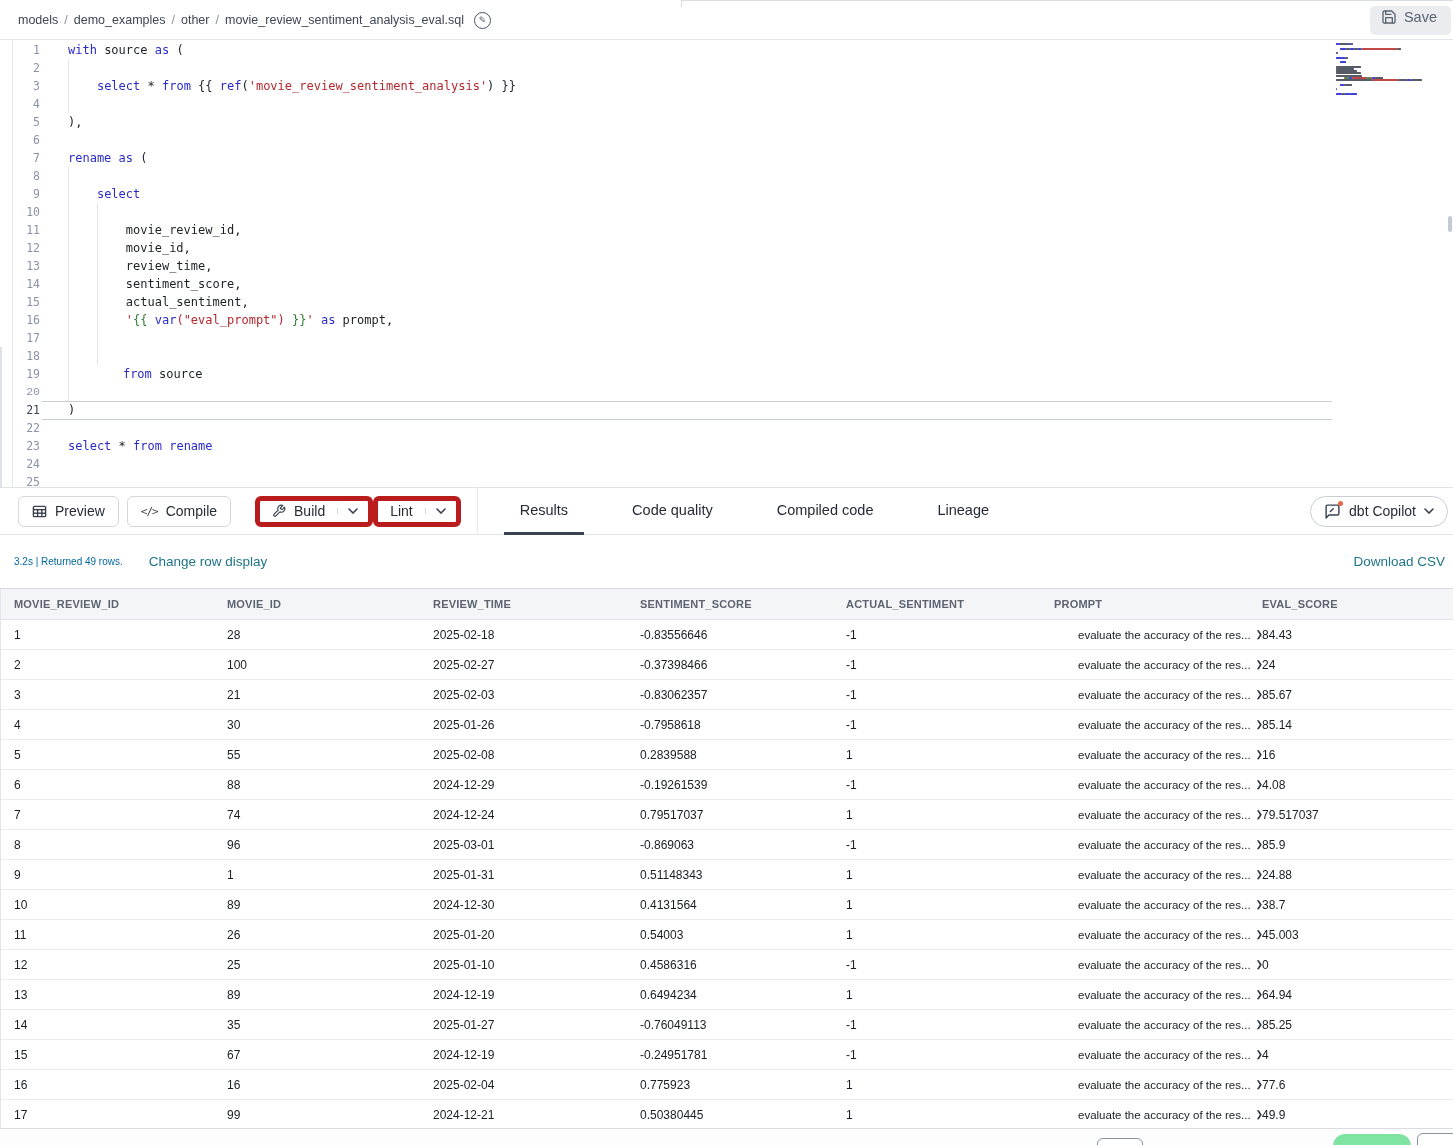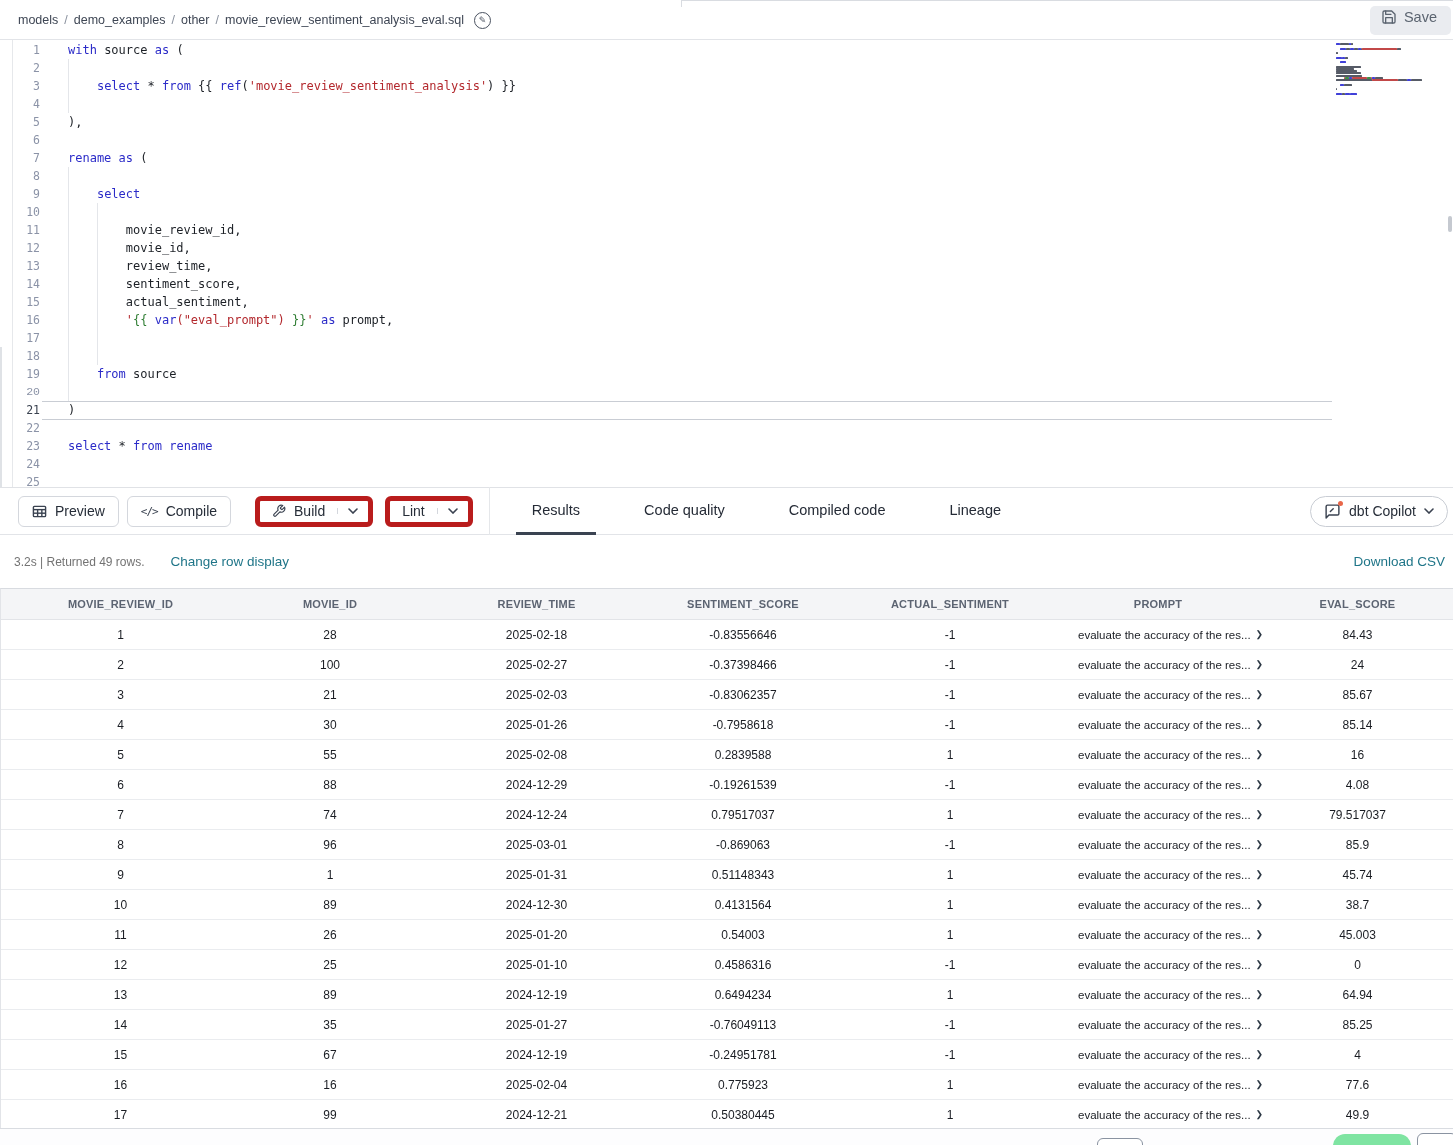--- a/index.html
+++ b/index.html
@@ -41,27 +41,27 @@
   .tb-split .caret { display:flex; align-items:center; padding:0 10px; border-left:1px solid #d4d7dd; }
   .code-glyph { font-family:"DejaVu Sans Mono",monospace; font-size:11px; color:#3a4250; letter-spacing:-1px; }
   .tb-divider { width:1px; height:48px; background:#e5e7ea; margin-left:16px; }
   .tabs { display:flex; height:48px; margin-left:26px; gap:32px; }
   .tab { display:flex; align-items:center; height:48px; padding:0 16px; font-size:14.5px; color:#252b36; border-bottom:3px solid transparent; cursor:pointer; }
   .tab.active { border-bottom-color:#3a4351; font-weight:400; }
   .copilot-btn { margin-left:auto; margin-right:5px; height:31px; border:1px solid #c9cdd4; background:#fff; border-radius:16px; display:flex; align-items:center; gap:8px; padding:0 13px; font-size:14px; color:#262d38; font-family:inherit; cursor:pointer; }
 
   
   .statusbar { position:absolute; left:0; top:535px; width:1453px; height:53px; background:#fff; display:flex; align-items:center; padding:0 4px 0 14px; }
-  .status-summary { font-size:12px; color:#737373; }
+  .status-summary { font-size:10px; color:#0369a1; }
   .link { font-size:13.5px; color:#1f7588; cursor:pointer; }
   .change-rows { margin-left:26px; }
   .dl-csv { margin-left:auto; margin-right:4px; }
 
   
-  .results { position:absolute; left:0; top:588px; width:1453px; height:540px; border-top:1px solid #d8dbe0; border-left:1px solid #e2e4e8; overflow:hidden; background:#a21caf;text-align:center; }
+  .results { position:absolute; left:0; top:588px; width:1453px; height:540px; border-top:1px solid #d8dbe0; border-left:1px solid #e2e4e8; overflow:hidden; background:#a21caf; }
   .thead { display:grid; grid-template-columns:213px 206px 207px 206px 208px 208px 1fr; height:31px; background:#f4f5f7; border-bottom:1px solid #e2e4e8; align-items:center; padding-left:13px; }
   .th { font-size:11px; font-weight:bold; color:#5c6472; letter-spacing:0.2px; overflow:hidden; white-space:nowrap; }
   .trow { display:grid; grid-template-columns:213px 206px 207px 206px 208px 208px 1fr; height:30px; border-bottom:1px solid #eaecef; align-items:center; padding-left:13px; background:#fff; }
   .td { font-size:12px; color:#1a1d23; overflow:hidden; white-space:nowrap; }
   .td-prompt { display:flex; align-items:center; gap:5px; }
   .prompt-text { font-size:11.5px; color:#1a1d23;margin-left:24px; }
   .prompt-chevron { font-size:9px; color:#2a3642; cursor:pointer; line-height:1; }
 
   
   .bottombar { position:absolute; left:0; top:1128px; width:1453px; height:17px; background:#fdfdfe; border-top:1px solid #d9dce1; overflow:hidden; }
@@ -217,21 +217,21 @@
     <div class="code-line" style="top: 217px;"><span class="tok-pl">        review_time,</span></div>
     <div class="gutter-num" style="top: 235px;">14</div>
     <div class="code-line" style="top: 235px;"><span class="tok-pl">        sentiment_score,</span></div>
     <div class="gutter-num" style="top: 253px;">15</div>
     <div class="code-line" style="top: 253px;"><span class="tok-pl">        actual_sentiment,</span></div>
     <div class="gutter-num" style="top: 271px;">16</div>
     <div class="code-line" style="top: 271px;"><span class="tok-pl">        </span><span class="tok-st">'</span><span class="tok-jj">{{ </span><span class="tok-kw">var</span><span class="tok-st">("eval_prompt")</span><span class="tok-jj"> }}</span><span class="tok-st">'</span><span class="tok-kw"> as</span><span class="tok-pl"> prompt,</span></div>
     <div class="gutter-num" style="top: 289px;">17</div>
     <div class="gutter-num" style="top: 307px;">18</div>
     <div class="gutter-num" style="top: 325px;">19</div>
-    <div class="code-line" style="top: 325px;"><span class="tok-pl">    </span><span class="tok-kw">from</span><span class="tok-pl"> source</span></div>
+    <div class="code-line" style="top: 325px; margin-left: 26px;"><span class="tok-pl">    </span><span class="tok-kw">from</span><span class="tok-pl"> source</span></div>
     <div class="gutter-num" style="top: 343px; font-family: Liberation Mono, monospace;">20</div>
     <div class="gutter-num cur" style="top: 361px;">21</div>
     <div class="code-line" style="top: 361px;"><span class="tok-pl">)</span></div>
     <div class="gutter-num" style="top: 379px;">22</div>
     <div class="gutter-num" style="top: 397px;">23</div>
     <div class="code-line" style="top: 397px;"><span class="tok-kw">select</span><span class="tok-pl"> * </span><span class="tok-kw">from</span><span class="tok-kw"> rename</span></div>
     <div class="gutter-num" style="top: 415px;">24</div>
     <div class="gutter-num" style="top: 433px;">25</div>
   </div>
 
@@ -265,21 +265,21 @@
     </span>
     <span class="caret">
       <span>
           <svg width="10" height="6" viewBox="0 0 10 6" fill="none" stroke="#3a4250" stroke-width="1.6" stroke-linecap="round">
             <polyline points="1,1 5,5 9,1"></polyline>
           </svg>
         </span>
     </span>
   </div>
 
-  <div class="tb-split" style="margin-left:12px">
+  <div class="tb-split" style="">
     <span class="main">
       <span>Lint</span>
     </span>
     <span class="caret">
       <span>
           <svg width="10" height="6" viewBox="0 0 10 6" fill="none" stroke="#3a4250" stroke-width="1.6" stroke-linecap="round">
             <polyline points="1,1 5,5 9,1"></polyline>
           </svg>
         </span>
     </span>
@@ -427,21 +427,21 @@
       <div class="trow">
         <div class="td">9</div>
         <div class="td">1</div>
         <div class="td">2025-01-31</div>
         <div class="td">0.51148343</div>
         <div class="td">1</div>
         <div class="td td-prompt">
           <span class="prompt-text">evaluate the accuracy of the res...</span>
           <span class="prompt-chevron">❯</span>
         </div>
-        <div class="td">45.74</div>
+        <div class="td">24.88</div>
       </div>
       <div class="trow">
         <div class="td">10</div>
         <div class="td">89</div>
         <div class="td">2024-12-30</div>
         <div class="td">0.4131564</div>
         <div class="td">1</div>
         <div class="td td-prompt">
           <span class="prompt-text">evaluate the accuracy of the res...</span>
           <span class="prompt-chevron">❯</span>

